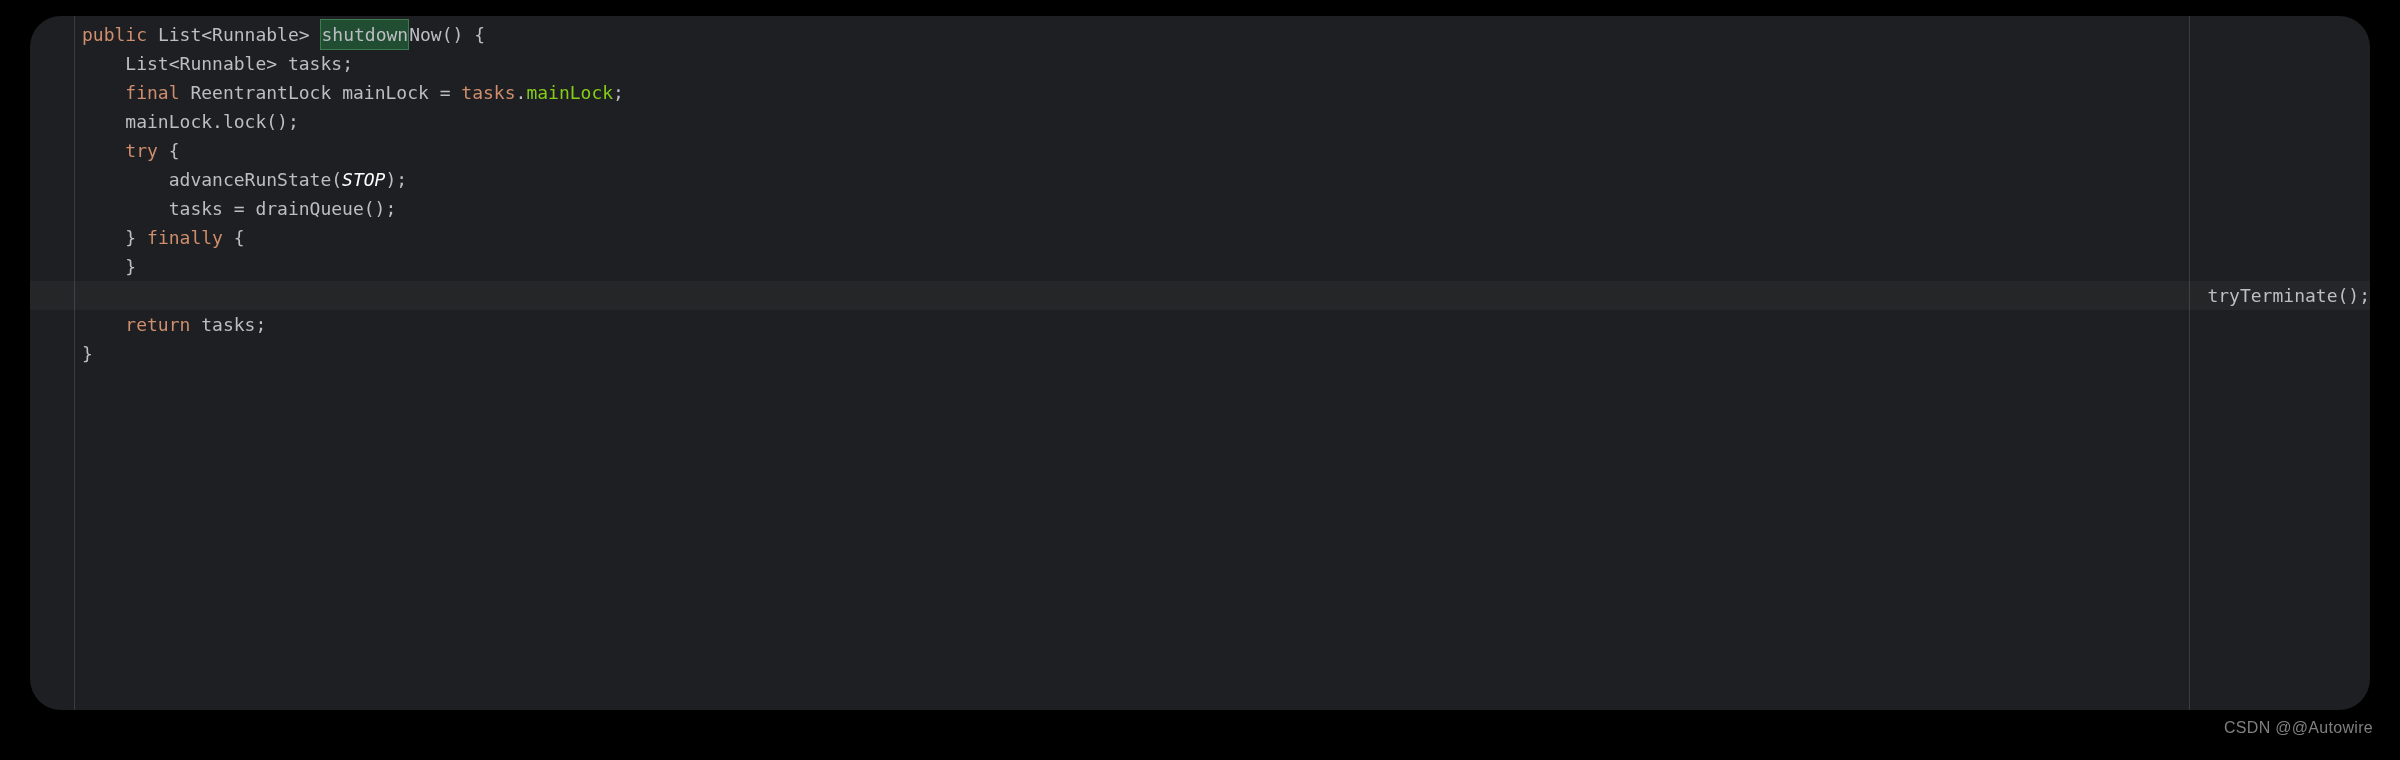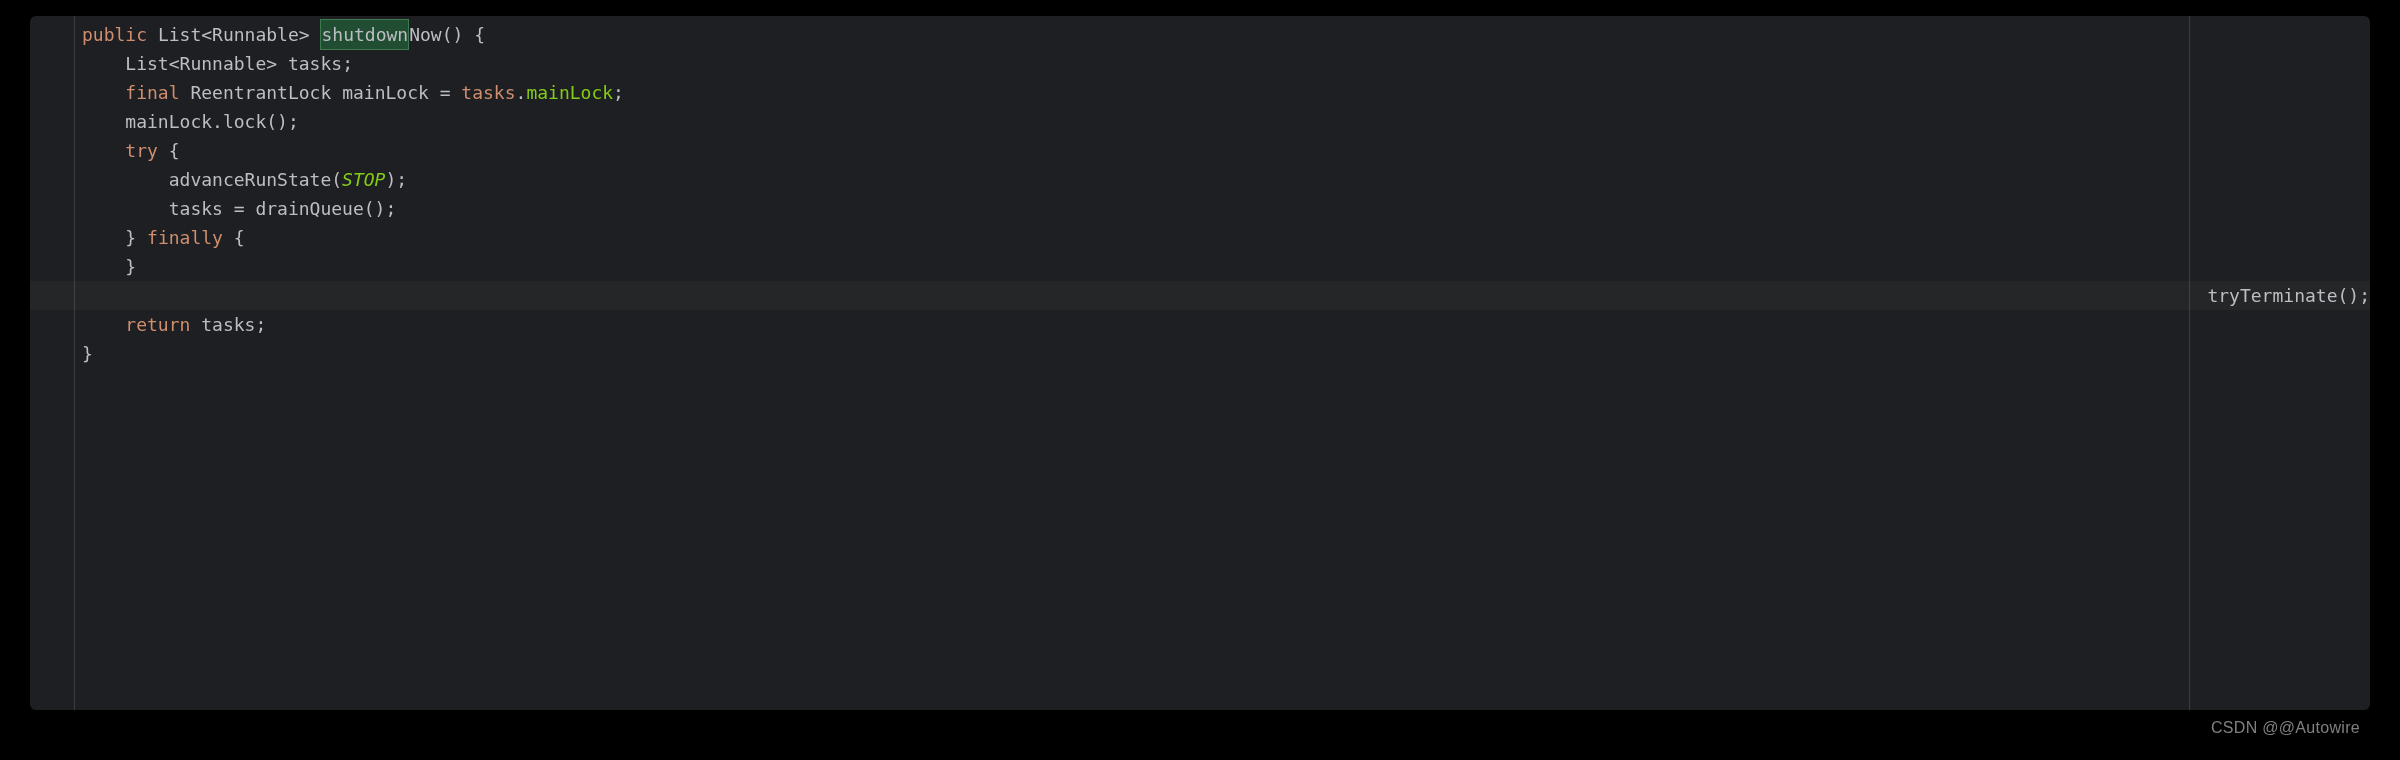--- a/index.html
+++ b/index.html
@@ -13,21 +13,21 @@
     overflow: hidden;
     position: relative;
   }
   .editor-frame {
     position: absolute;
     top: 16px;
     left: 30px;
     right: 30px;
     bottom: 50px;
     background: #1e1f22;
-    border-radius: 6px;
+    border-radius: 31px;
     overflow: hidden;
   }
   .code-area {
     position: relative;
     width: 100%;
     height: 100%;
     padding-top: 4px;
   }
   .gutter-line {
     position: absolute;
@@ -54,37 +54,37 @@
   }
   .line.hl {
     background: rgba(255,255,255,0.03);
     text-align: right;
   }
   .tok-keyword { color: #cf8e6d; }
   .tok-this { color: #cf8e6d; }
   .tok-type { color: #bcbec4; }
   .tok-method { color: #bcbec4; }
   .tok-field { color: #84cc16; }
-  .tok-param { color: #84cc16; font-style: italic; }
+  .tok-param { color: #ffffff; font-style: italic; }
   .sel-green {
     background: #214d33;
     border: 1px solid #3d7a4f;
     padding: 0 0;
     display: inline-block;
     margin: -1px 0;
   }
   .box-red {
     position: absolute;
     border: 3px solid #ff2d2b;
     pointer-events: none;
     z-index: 10;
   }
   .watermark {
     position: absolute;
-    right: 40px;
+    right: 27px;
     bottom: 18px;
     color: #808080;
     font-size: 16px;
     font-family: -apple-system, sans-serif;
     letter-spacing: 0.3px;
   }
 </style>
 </head>
 <body>
 

